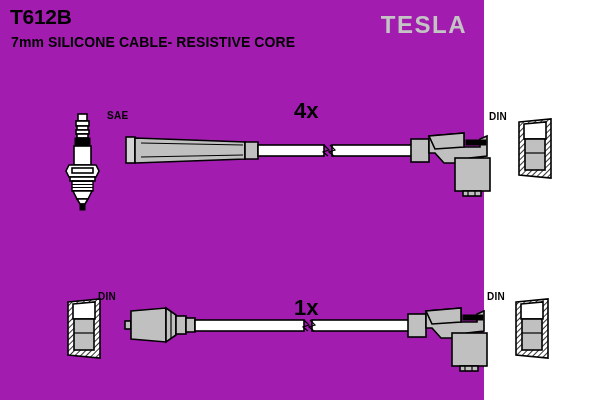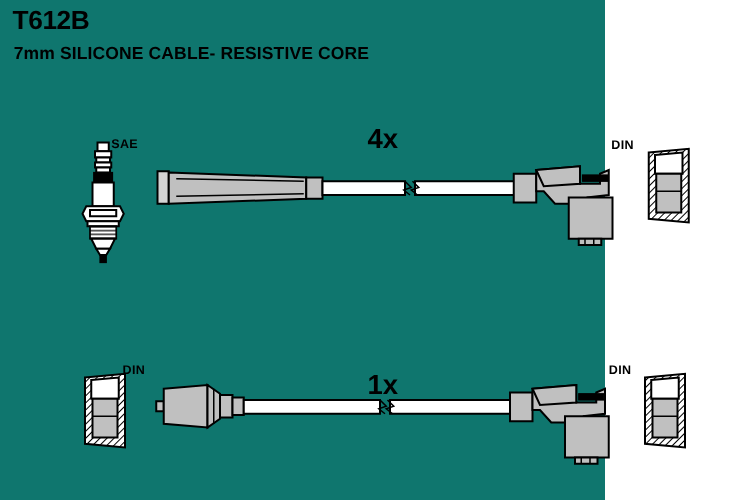--- a/index.html
+++ b/index.html
@@ -14,21 +14,21 @@
     overflow: hidden;
     font-family: "Liberation Sans", sans-serif;
     -webkit-font-smoothing: none;
   }
 
   #sheet {
     position: absolute;
     left: 0; top: 0;
     width: 484px;
     height: 400px;
-    background: #0f766e;
+    background: #a21caf;
   }
 
   
   #part-code {
     position: absolute;
     left: 10px;
     top: 6px;
     font-size: 21px;
     font-weight: bold;
     letter-spacing: -0.3px;
@@ -73,21 +73,21 @@
   
   .term-label {
     position: absolute;
     font-size: 10px;
     font-weight: bold;
     color: #000000;
     letter-spacing: 0.3px;
     line-height: 1;
     white-space: nowrap;
   }
-  #label-sae       { left: 89px; top: 111px; }
+  #label-sae       { left: 107px; top: 111px; }
   #label-din-tr    { left: 489px; top: 112px; }
   #label-din-bl    { left: 98px;  top: 292px; }
   #label-din-br    { left: 487px; top: 292px; }
 
   
   svg.draw {
     position: absolute;
     left: 0;
     top: 0;
     width: 600px;
@@ -103,20 +103,21 @@
 </style>
 </head>
 <body>
 
 <div id="sheet">
 
   <div id="part-code">T612B</div>
 
   <div id="part-desc">7mm SILICONE CABLE- RESISTIVE CORE</div>
 
+  <div id="brand-logo">TESLA</div>
 
   <div class="qty-label" id="qty-top">4x</div>
 
   <div class="qty-label" id="qty-bot">1x</div>
 
   <div class="term-label" id="label-sae">SAE</div>
 
   <div class="term-label" id="label-din-tr">DIN</div>
 
   <div class="term-label" id="label-din-bl">DIN</div>

